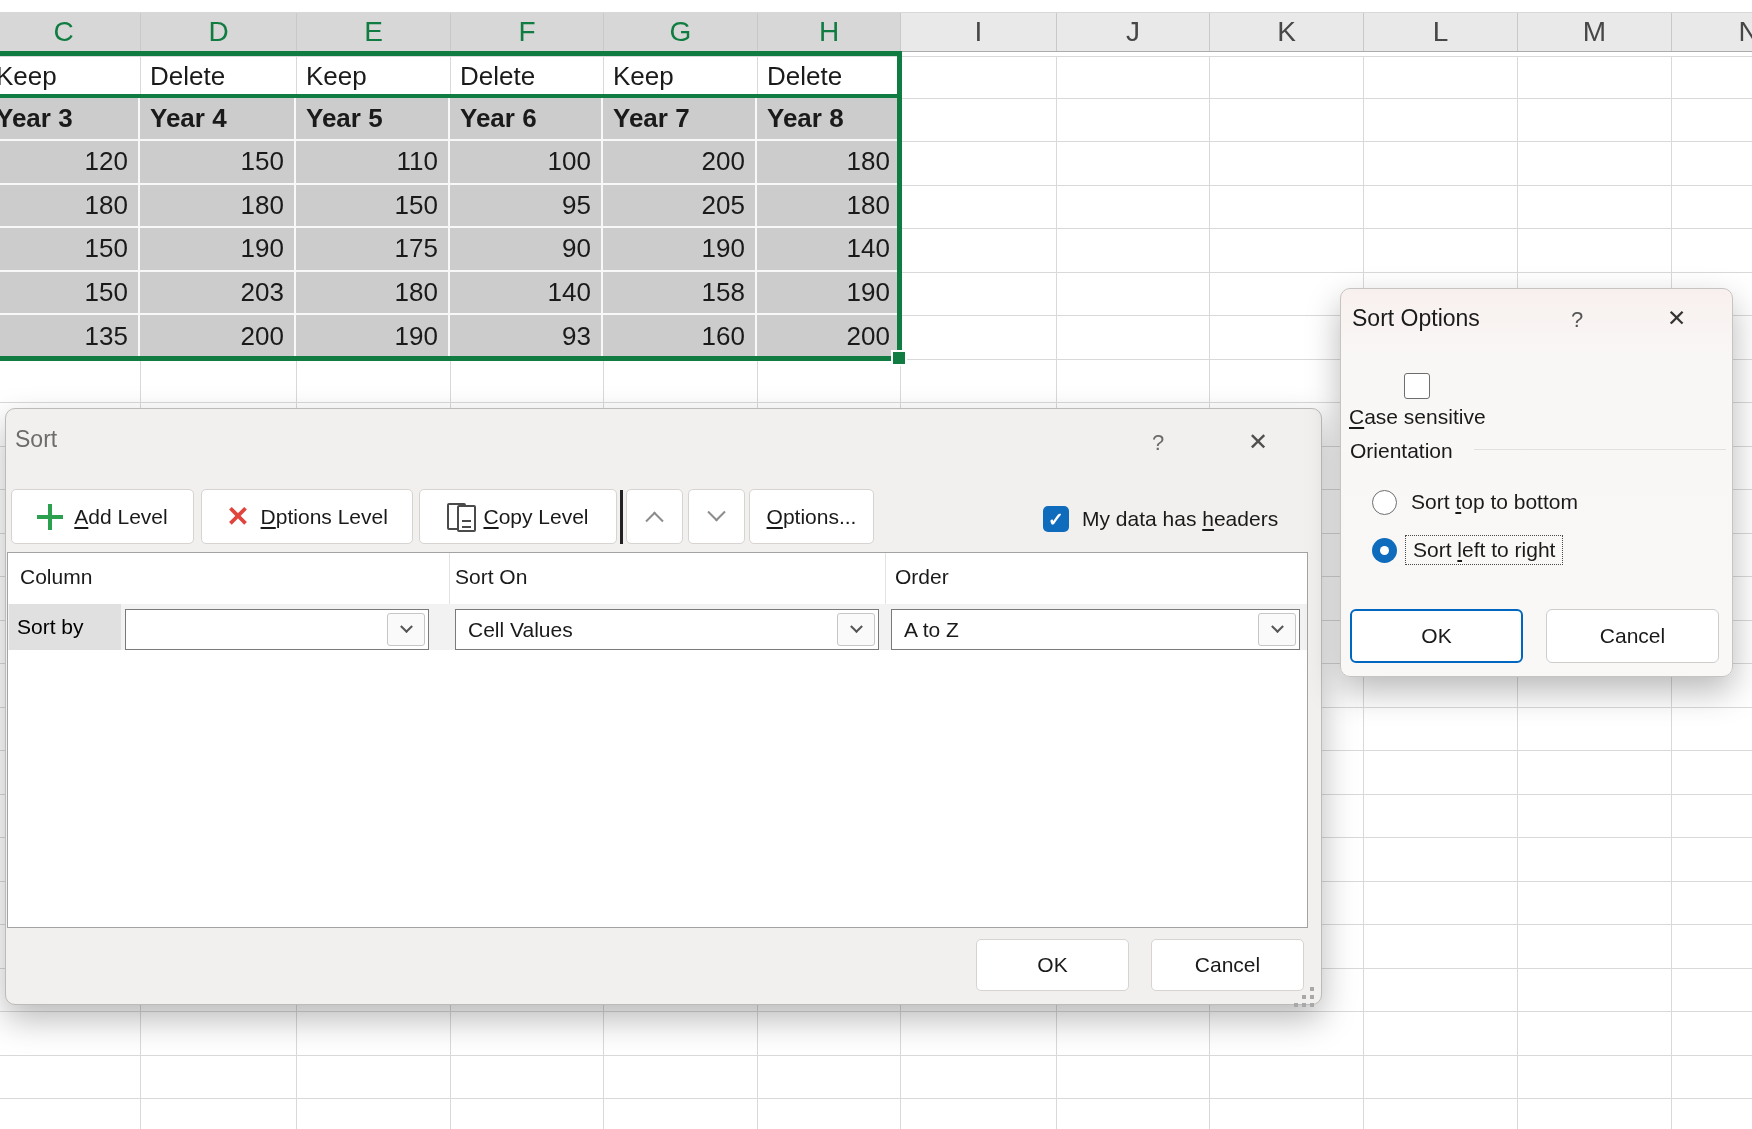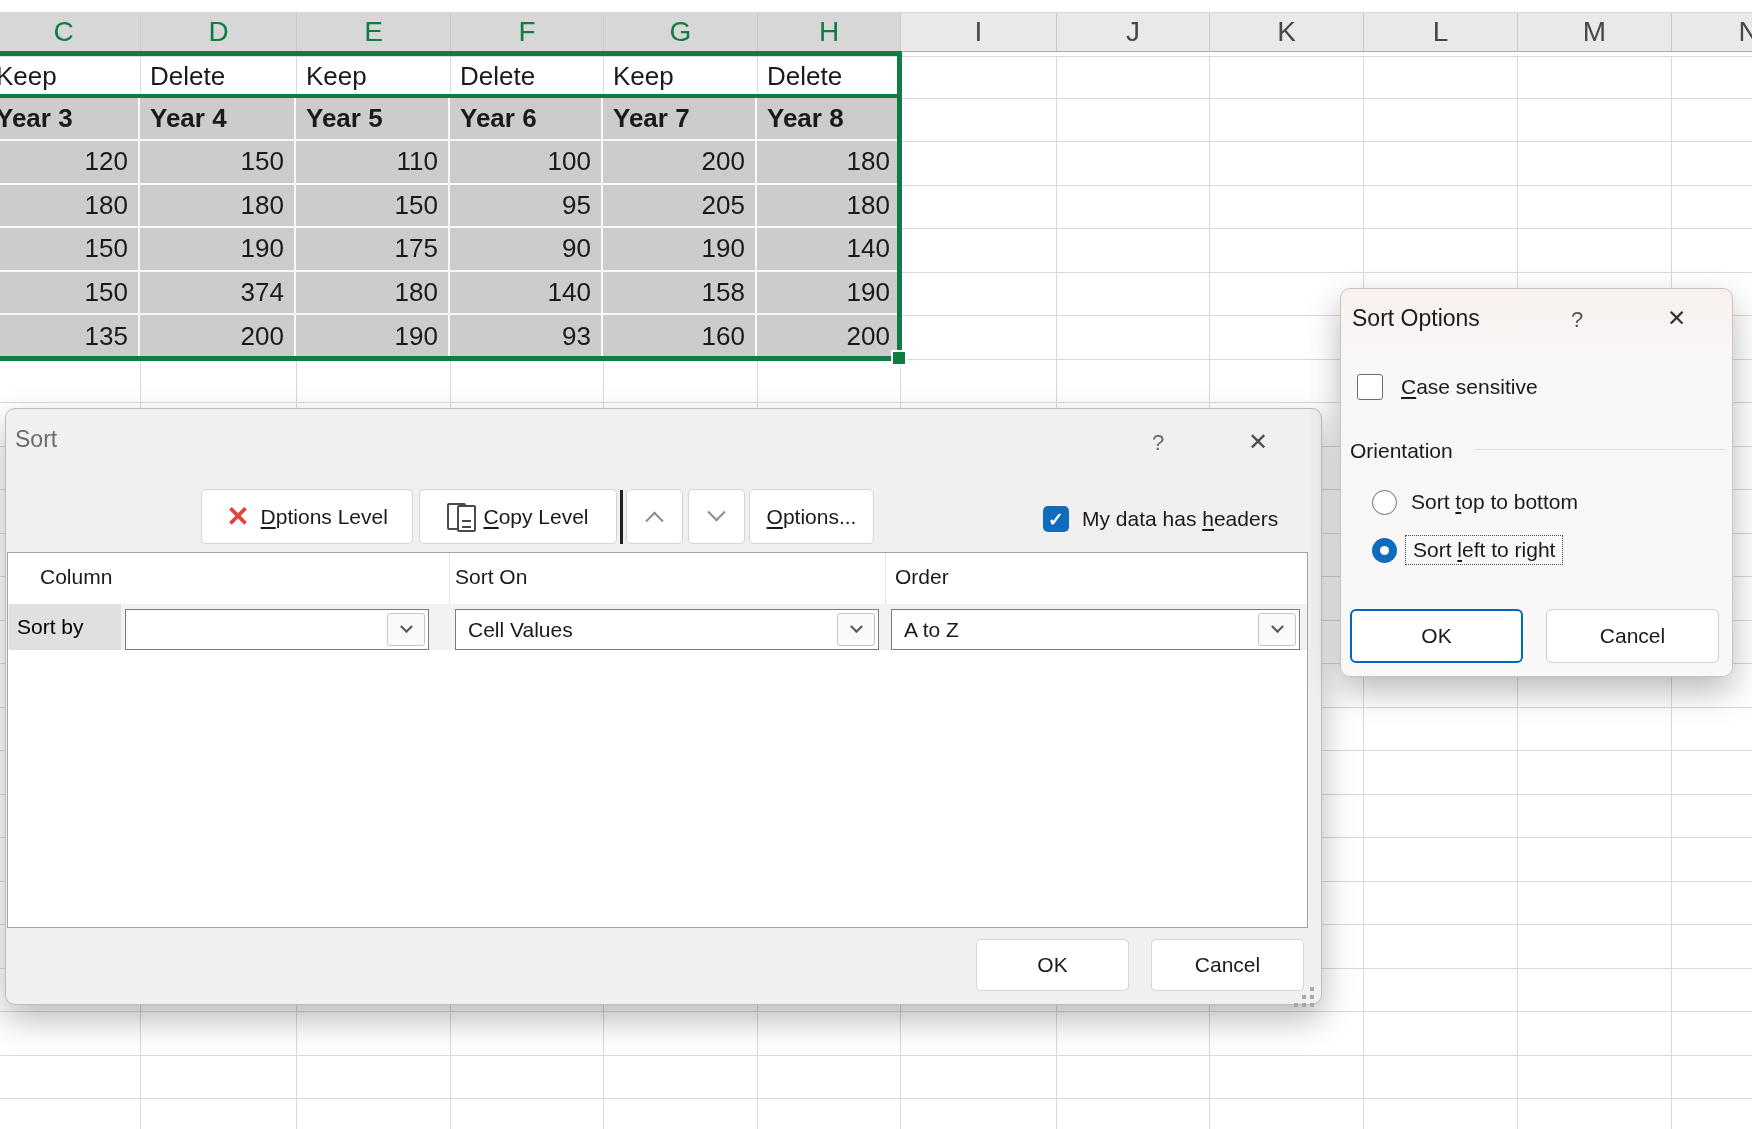--- a/index.html
+++ b/index.html
@@ -150,21 +150,21 @@
         <div class="cell selcell num" style="left: 450px; width: 153px; top: 184.5px; height: 43.5px;">95</div>
         <div class="cell selcell num" style="left: 603px; width: 154px; top: 184.5px; height: 43.5px;">205</div>
         <div class="cell selcell num lastcol" style="left: 757px; width: 143px; top: 184.5px; height: 43.5px;">180</div>
         <div class="cell selcell num" style="left: -14px; width: 154px; top: 228px; height: 43.5px;">150</div>
         <div class="cell selcell num" style="left: 140px; width: 156px; top: 228px; height: 43.5px;">190</div>
         <div class="cell selcell num" style="left: 296px; width: 154px; top: 228px; height: 43.5px;">175</div>
         <div class="cell selcell num" style="left: 450px; width: 153px; top: 228px; height: 43.5px;">90</div>
         <div class="cell selcell num" style="left: 603px; width: 154px; top: 228px; height: 43.5px;">190</div>
         <div class="cell selcell num lastcol" style="left: 757px; width: 143px; top: 228px; height: 43.5px;">140</div>
         <div class="cell selcell num" style="left: -14px; width: 154px; top: 271.5px; height: 43.5px;">150</div>
-        <div class="cell selcell num" style="left: 140px; width: 156px; top: 271.5px; height: 43.5px;">374</div>
+        <div class="cell selcell num" style="left: 140px; width: 156px; top: 271.5px; height: 43.5px;">203</div>
         <div class="cell selcell num" style="left: 296px; width: 154px; top: 271.5px; height: 43.5px;">180</div>
         <div class="cell selcell num" style="left: 450px; width: 153px; top: 271.5px; height: 43.5px;">140</div>
         <div class="cell selcell num" style="left: 603px; width: 154px; top: 271.5px; height: 43.5px;">158</div>
         <div class="cell selcell num lastcol" style="left: 757px; width: 143px; top: 271.5px; height: 43.5px;">190</div>
         <div class="cell selcell num lastrow" style="left: -14px; width: 154px; top: 315px; height: 43.5px;">135</div>
         <div class="cell selcell num lastrow" style="left: 140px; width: 156px; top: 315px; height: 43.5px;">200</div>
         <div class="cell selcell num lastrow" style="left: 296px; width: 154px; top: 315px; height: 43.5px;">190</div>
         <div class="cell selcell num lastrow" style="left: 450px; width: 153px; top: 315px; height: 43.5px;">93</div>
         <div class="cell selcell num lastrow" style="left: 603px; width: 154px; top: 315px; height: 43.5px;">160</div>
         <div class="cell selcell num lastcol lastrow" style="left: 757px; width: 143px; top: 315px; height: 43.5px;">200</div>
@@ -190,20 +190,24 @@
     <div class="sel-ov sel-right"></div>
     <div class="sel-ov sel-bottom"></div>
     <div class="fill-handle"></div>
   </div>
 
   <div class="dlg sort-dlg">
     <div class="abs dtitle ghost" style="left:9px;top:17px;">Sort</div>
     <div class="abs icn" style="left:1146px;top:21px;font-size:22px;">?</div>
     <div class="abs icn" style="left:1242px;top:19px;font-size:24px;color:#4f4f4f;">✕</div>
 
+    <div class="btn" style="left:5px;top:80px;width:183px;height:55px;">
+      <span class="plus"></span>
+      <span><span class="accel">A</span><span>dd Level</span></span>
+    </div>
     <div class="btn" style="left:195px;top:80px;width:212px;height:55px;">
       <span class="xicn">✕</span>
       <span><span class="accel">D</span><span>ptions Level</span></span>
     </div>
     <div class="btn" style="left:413px;top:80px;width:198px;height:55px;gap:4px;">
       <span class="copy-icon">
           <span class="pg back"></span>
           <span class="pg front"></span>
         </span>
       <span><span class="accel">C</span><span>opy Level</span></span>
@@ -217,21 +221,21 @@
       </div>
     <div class="btn" style="left:743px;top:80px;width:125px;height:55px;">
       <span><span class="accel">O</span><span>ptions...</span></span>
     </div>
     <div class="cbx-row" style="left:1037px;top:94px;height:32px;">
       <span class="cbx checked">✓</span>
       <span class="lbl"><span>My data has </span><span class="accel">h</span><span>eaders</span></span>
     </div>
 
     <div class="panel">
-      <div class="abs lbl" style="left:32px;top:12px;">Column</div>
+      <div class="abs lbl" style="left:12px;top:12px;">Column</div>
       <div class="abs lbl" style="left:447px;top:12px;">Sort On</div>
       <div class="abs lbl" style="left:887px;top:12px;">Order</div>
       <div class="pv" style="left:441px;"></div>
       <div class="pv" style="left:877px;"></div>
       <div class="strip"></div>
       <div class="rowlbl">Sort by</div>
       <div class="dd" style="left:117px;width:304px;">
         <span></span>
         <span class="ddchev">
             <span class="chev"></span>
@@ -254,21 +258,21 @@
     <div class="btn" style="left:970px;top:530px;width:153px;height:52px;">OK</div>
     <div class="btn" style="left:1145px;top:530px;width:153px;height:52px;">Cancel</div>
     <div class="grip"></div>
   </div>
 
   <div class="dlg opts-dlg">
     <div class="abs dtitle" style="left:11px;top:16px;">Sort Options</div>
     <div class="abs icn" style="left:230px;top:18px;font-size:22px;color:#555;">?</div>
     <div class="abs icn" style="left:326px;top:16px;font-size:23px;color:#333;">✕</div>
 
-    <div class="cbx-row" style="left:16px;top:84px;height:28px;gap:18px;">
+    <div class="cbx-row" style="left:8px;top:84px;height:28px;gap:6px;flex-direction:column;">
       <span class="cbx empty"></span>
       <span class="lbl"><span class="accel">C</span><span>ase sensitive</span></span>
     </div>
 
     <div class="abs lbl" style="left:9px;top:150px;">Orientation</div>
     <div class="gline"></div>
 
     <div class="radio-row" style="left:31px;top:197px;height:32px;">
       <span class="radio"></span>
       <span class="lbl"><span>Sort </span><span class="accel">t</span><span>op to bottom</span></span>

